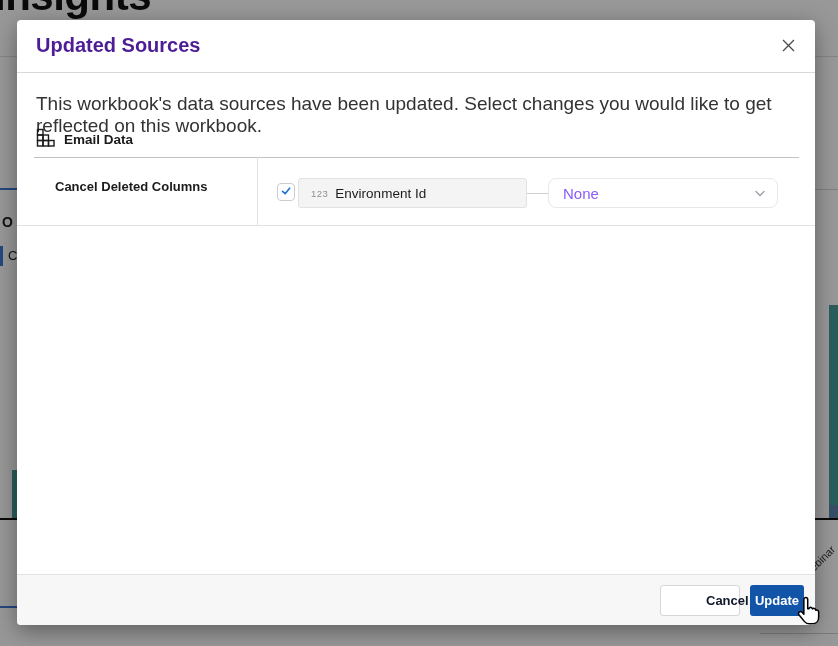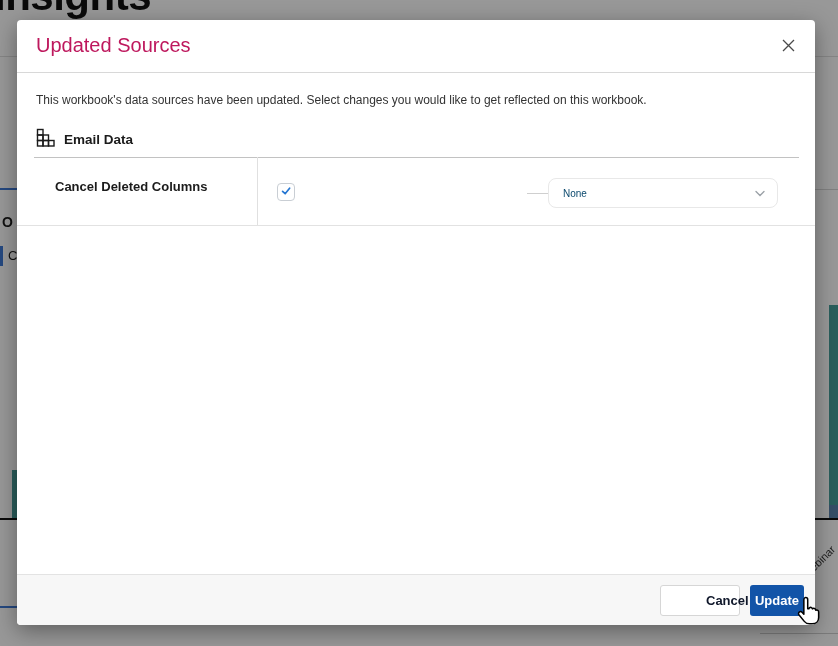--- a/index.html
+++ b/index.html
@@ -27,43 +27,43 @@
   .bg-blue-line-bottom { position:absolute; left:0; top:606px; width:120px; height:2px; background:var(--link-blue,#3f7ad6); }
   .bg-chart-border { position:absolute; left:760px; top:633px; width:78px; height:1px; background:#cfcfcf; }
   .dim-overlay { position:absolute; inset:0; background:rgba(0,0,0,0.405); }
 
   
   .modal {
     position:absolute; left:17px; top:20px; width:798px; height:605px;
     background:#fff; border-radius:4px; box-shadow: 0 6px 22px rgba(0,0,0,0.38);
   }
   .modal-header { position:absolute; left:0; top:0; width:100%; height:53px; border-bottom:1px solid #d8d8d8; }
-  .modal-title { position:absolute; left:19px; top:14px; font-size:20px; font-weight:400; color:#be185d; }
+  .modal-title { position:absolute; left:19px; top:14px; font-size:20px; font-weight:700; color:#4c1d95; }
   .close-btn { position:absolute; right:16px; top:16px; width:22px; height:22px; display:flex; align-items:center; justify-content:center; cursor:pointer; background:none; border:none; }
-  .modal-desc { position:absolute; left:19px; top:73px; width:740px; font-size:12px; color:#333; }
+  .modal-desc { position:absolute; left:19px; top:73px; width:740px; font-size:19px; color:#333; }
 
   .section-icon { position:absolute; left:19px; top:108px; width:20px; height:20px; }
   .section-label { position:absolute; left:47px; top:112px; font-size:13.5px; font-weight:700; color:#1b1b1b;text-align:center; }
   .section-hr { position:absolute; left:17px; top:137px; width:765px; height:1px; background:#c2c2c2; }
 
   .row-vdivider { position:absolute; left:240px; top:137px; width:1px; height:68px; background:#e0e0e0; }
   .row-bottom { position:absolute; left:0; top:205px; width:100%; height:1px; background:#e2e2e2; }
   .row-label { position:absolute; left:38px; top:159px; font-size:13px; font-weight:700; color:#1b1b1b; }
 
   .checkbox { position:absolute; left:260px; top:163px; width:18px; height:18px; background:#fff;
     border:1px solid #c9ced4; border-radius:4px; display:flex; align-items:center; justify-content:center;
     color:var(--checkbox-check,#2576d2); cursor:pointer; }
   .col-chip { position:absolute; left:281px; top:158px; width:229px; height:30px; background:#f4f4f4;
     border:1px solid #e2e2e2; border-radius:3px; display:flex; align-items:center; padding:0 12px; }
   .col-type { font-size:9.5px; color:#8f8f8f; letter-spacing:0.5px; margin-right:7px; margin-top:1px; }
   .col-name { font-size:13.5px; color:#1b1b1b; }
   .connector { position:absolute; left:510px; top:173px; width:21px; height:1px; background:#cfcfcf; }
   .replace-select { position:absolute; left:531px; top:158px; width:230px; height:30px; background:#fff;
     border:1px solid #e8e8e8; border-radius:8px; display:flex; align-items:center; padding:0 12px 0 14px; cursor:pointer; }
-  .select-value { flex:1; font-size:10px; color:#0c4a6e; }
+  .select-value { flex:1; font-size:15px; color:#8b5cf6; }
   .select-chevron { color:#9aa0a6; display:flex; }
 
   .modal-footer { position:absolute; left:0; top:554px; width:100%; height:51px; background:#f7f7f7;
     border-top:1px solid #e3e3e3; border-radius:0 0 4px 4px;
     display:flex; align-items:center; justify-content:flex-end; gap:10px; padding-right:11px; }
   .btn { height:31px; border-radius:3px; font-family:inherit; font-size:13px; font-weight:700; cursor:pointer; }
   .btn-cancel { width:80px; background:#fff; border:1px solid #d6d6d6; color:#0f172a;padding-left:45px; }
   .btn-update { width:54px; background:var(--primary-button,#1254a8); border:none; color:#fff; }
 
   .cursor { position:absolute; left:796px; top:596px; width:26px; height:30px; pointer-events:none; z-index:10; }
@@ -124,20 +124,24 @@
     <div class="row-label">Cancel Deleted Columns</div>
 
     <span class="checkbox" role="checkbox" aria-checked="true">
       <span>
         <svg width="12" height="12" viewBox="0 0 14 14">
             <path d="M3 7.4 L6 10.2 L11.2 3.8" stroke="currentColor" stroke-width="2" fill="none" stroke-linecap="round" stroke-linejoin="round"></path>
           </svg>
       </span>
     </span>
 
+    <div class="col-chip">
+      <span class="col-type">123</span>
+      <span class="col-name">Environment Id</span>
+    </div>
 
     <div class="connector"></div>
 
     <div class="replace-select">
       <span class="select-value">None</span>
       <span class="select-chevron">
         <svg width="10" height="7" viewBox="0 0 10 7">
             <path d="M1 1.5 L5 5.5 L9 1.5" stroke="currentColor" stroke-width="1.3" fill="none" stroke-linecap="round"></path>
           </svg>
       </span>

